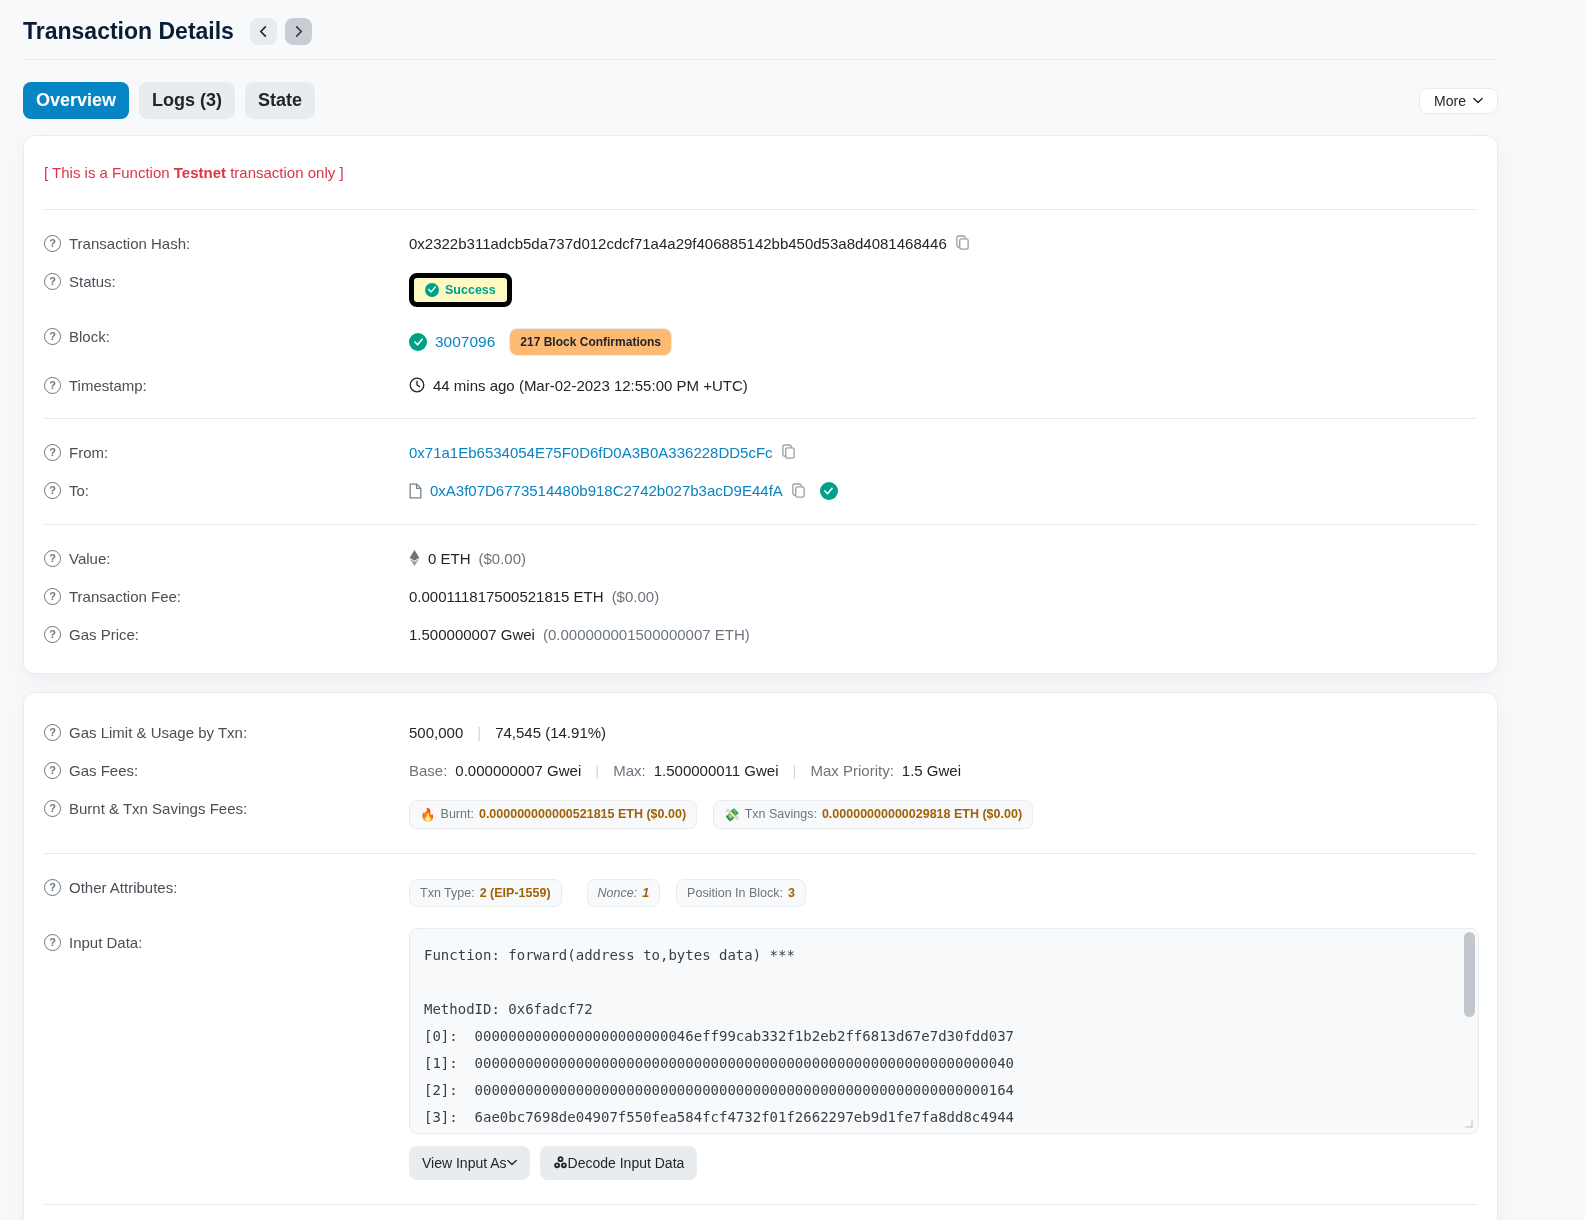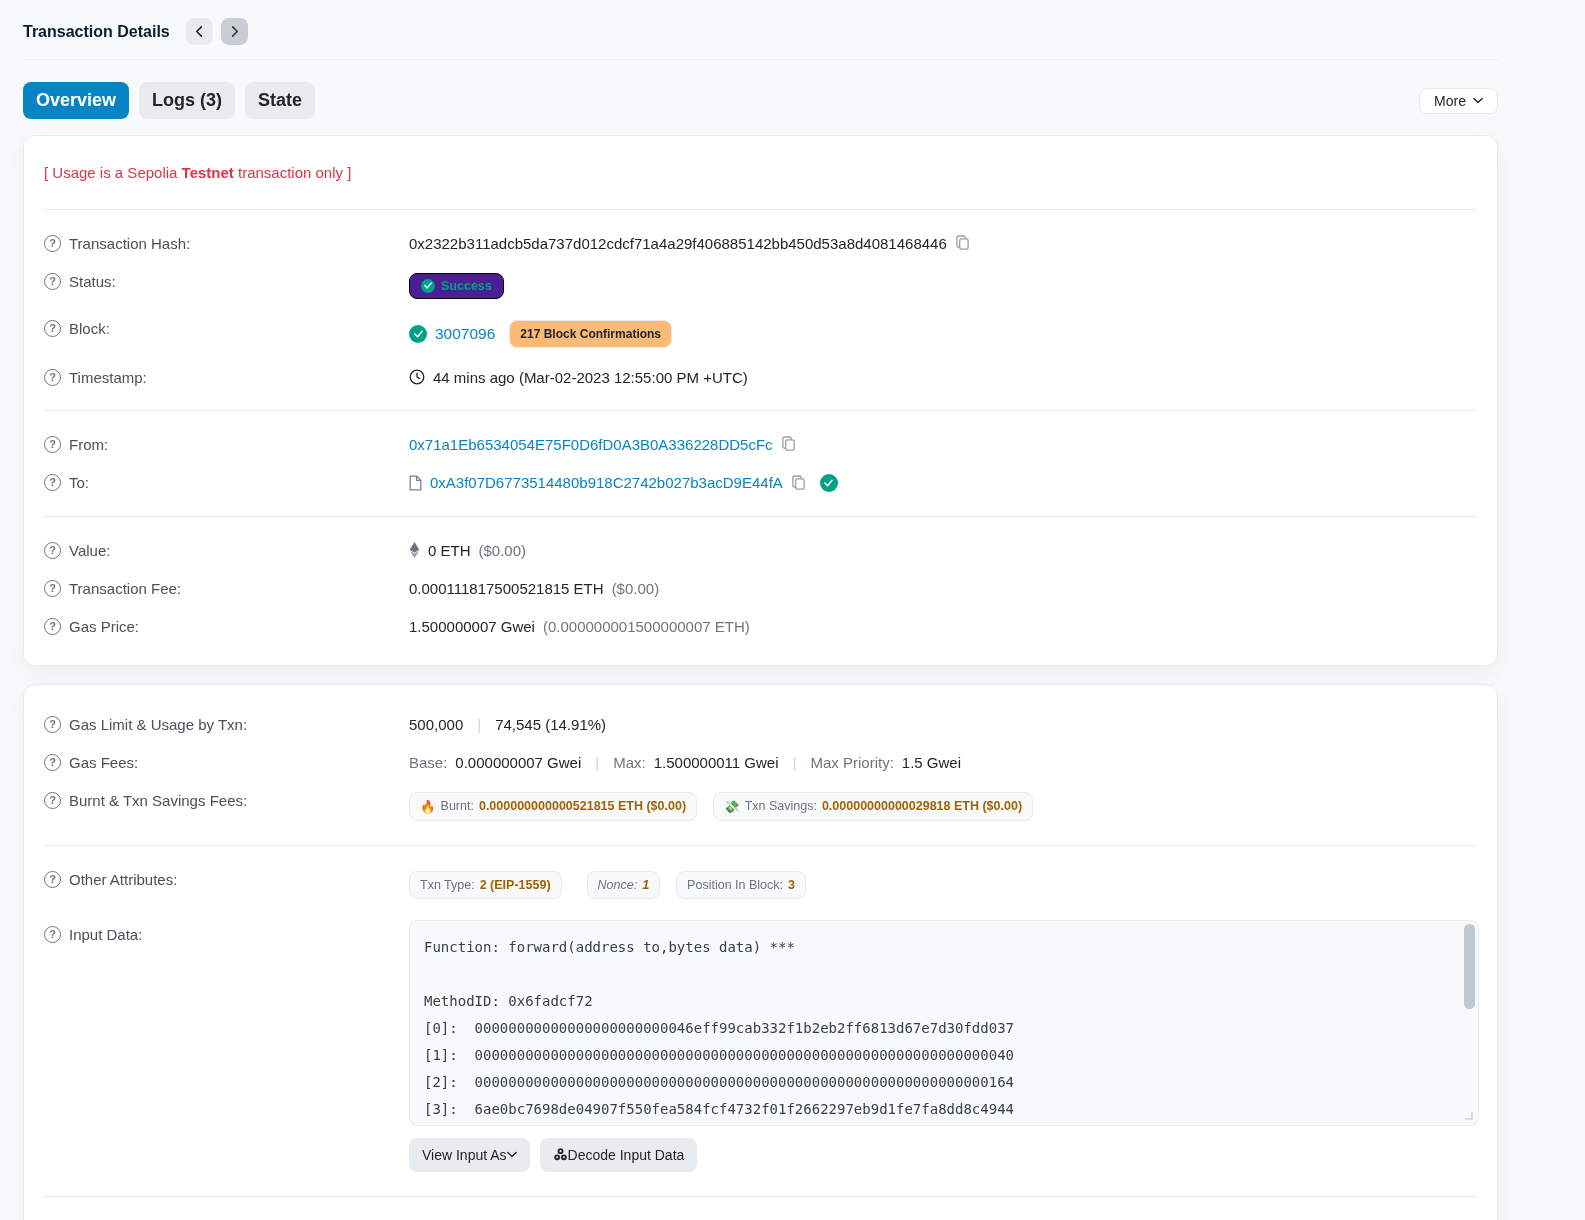--- a/index.html
+++ b/index.html
@@ -2,21 +2,21 @@
 <html><head>
 <meta charset="utf-8">
 <style>
   * { margin:0; padding:0; box-sizing:border-box; }
   html,body { width:1585px; background:#f8f9fa; font-family:"Liberation Sans", sans-serif; color:#212529; }
   body { padding:14px 0 20px 23px; }
   .container { width:1475px; }
 
   
   .page-header { display:flex; align-items:center; gap:8px; padding:4px 0 14px 0; }
-  .page-title { font-size:16px; font-weight:bold; color:#081d35; }
+  .page-title { font-size:23px; font-weight:bold; color:#081d35; }
   .nav-btn { width:27px; height:27px; border-radius:8px; border:none; display:flex; align-items:center; justify-content:center; cursor:pointer; }
   .nav-btn.prev { background:#e9ecef; margin-left:8px; }
   .nav-btn.next { background:#c9ced4; }
   .hr { height:1px; background:#e9ecef; }
 
   
   .tabs-row { display:flex; align-items:center; margin:22px 0 16px 0; }
   .tab { font-size:18px; font-weight:600; padding:8px 13px; border-radius:8px; background:#e9ecef; color:#212529; margin-right:10px; cursor:pointer; border:none; }
   .tab.active { background:#0784c3; color:#fff; }
   .more-btn { margin-left:auto; background:#fff; border:1px solid #e9ecef; border-radius:8px; padding:4px 14px; font-size:14px; color:#212529; display:flex; align-items:center; gap:7px; cursor:pointer; }
@@ -30,21 +30,21 @@
 
   .row { display:flex; align-items:flex-start; padding:10.5px 0; font-size:15px; }
   .row .label { flex:0 0 365px; display:flex; align-items:center; gap:8px; color:#495057; }
   .row .value { display:flex; align-items:center; gap:8px; flex-wrap:wrap; color:#212529; }
   .muted { color:#6c757d; }
   .sep { color:#d0d7de; padding:0 6px; }
   a.link { color:#0784c3; text-decoration:none; cursor:pointer; }
 
   .qmark { width:17px; height:17px; border:1.4px solid #6c757d; border-radius:50%; color:#6c757d; font-size:11px; font-weight:bold; display:inline-flex; align-items:center; justify-content:center; flex:0 0 auto; }
 
-  .badge-success { display:inline-flex; align-items:center; gap:6px; background:#4c1d95; border:1px solid #000000; color:#00a186; font-size:12.5px; font-weight:600; padding:5px 11px; border-radius:8px; }
+  .badge-success { display:inline-flex; align-items:center; gap:6px; background:#fef9c3; border:5px solid #000000; color:#00a186; font-size:12.5px; font-weight:600; padding:5px 11px; border-radius:8px; }
   .badge-gray { display:inline-flex; align-items:center; background:#fdba74; border:1px solid #e9ecef; border-radius:8px; padding:6px 10px; font-size:12px; font-weight:bold; color:#212529; }
   .pill { display:inline-flex; align-items:center; gap:5px; background:#f8f9fa; border:1px solid #e9ecef; border-radius:8px; padding:6px 10px; font-size:12.5px; }
   .pill .plabel { color:#6c757d; }
   .pill .pvalue { font-weight:bold; color:#a16207; }
 
   .check-circle { width:18px; height:18px; border-radius:50%; background:#00a186; display:inline-flex; align-items:center; justify-content:center; flex:0 0 auto; }
   .icon-btn { background:none; border:none; cursor:pointer; padding:0; display:inline-flex; align-items:center; }
 
   
   .input-wrap { position:relative; width:1070px; }
@@ -90,21 +90,21 @@
       <span>More</span>
       <span>
         <svg width="10" height="7" viewBox="0 0 12 8">
             <path d="M1 1.5 L6 6.5 L11 1.5" fill="none" stroke="#212529" stroke-width="1.6" stroke-linecap="round" stroke-linejoin="round"></path>
           </svg>
       </span>
     </button>
   </div>
 
   <div class="card">
-    <div class="notice"><span>[ Usage is a Sepolia </span><b>Testnet</b><span> transaction only ]</span></div>
+    <div class="notice"><span>[ This is a Function </span><b>Testnet</b><span> transaction only ]</span></div>
     <div class="divider"></div>
 
     <div class="row">
       <div class="label">
         <span class="qmark">?</span>
         <span>Transaction Hash:</span>
       </div>
       <div class="value">
         <span>0x2322b311adcb5da737d012cdcf71a4a29f406885142bb450d53a8d4081468446</span>
         <button class="icon-btn">

